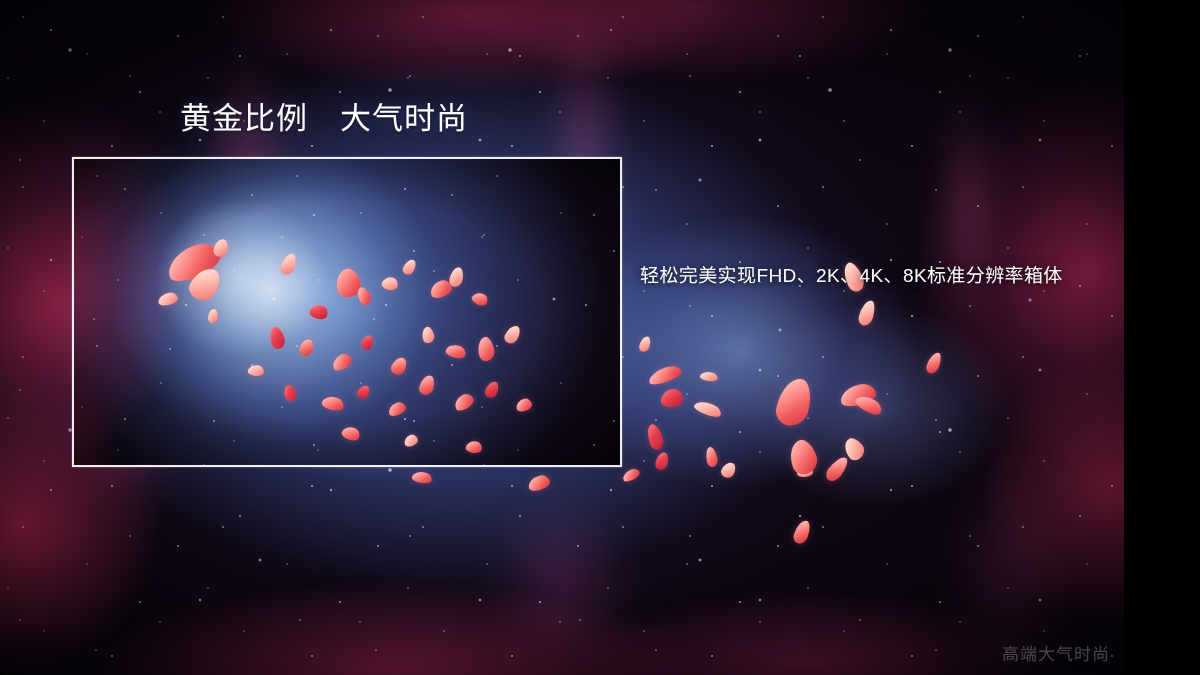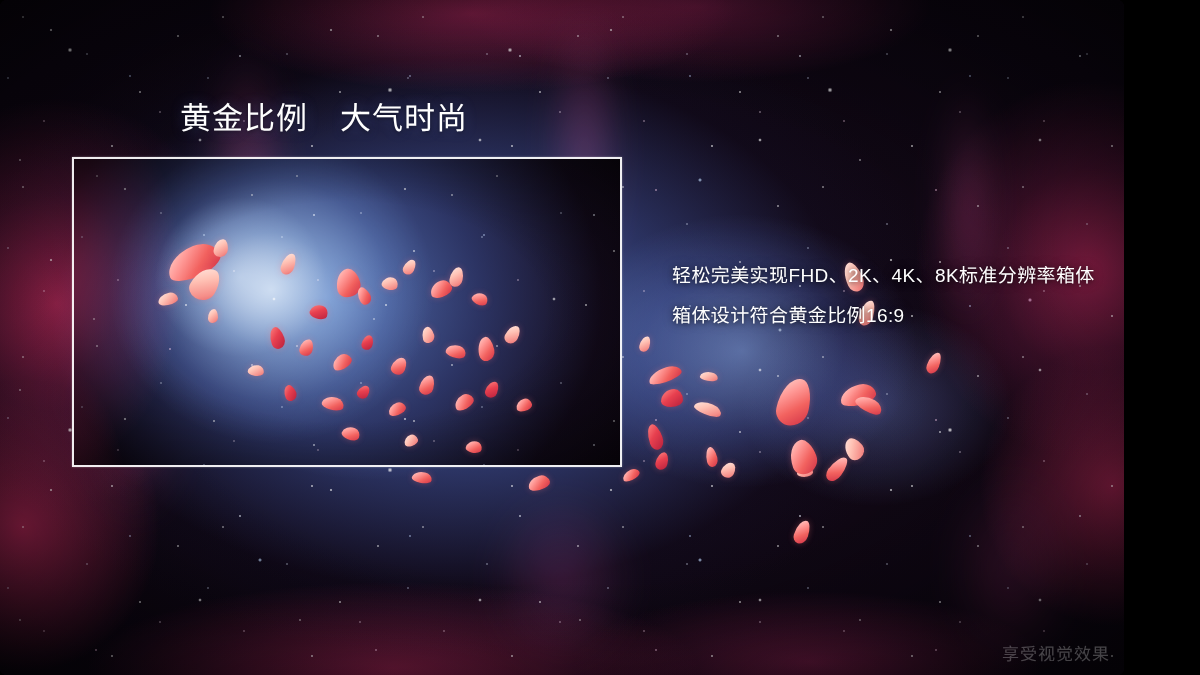--- a/index.html
+++ b/index.html
@@ -164,21 +164,21 @@
     top: 101px;
     font-size: 31px;
     line-height: 1.15;
     color: #ffffff;
     letter-spacing: 1px;
     white-space: pre;
     text-shadow: 0 1px 5px rgba(0,0,0,0.55), 0 0 14px rgba(120,150,255,0.30);
   }
   #body-text {
     position: absolute;
-    left: 672px;
+    left: 640px;
     top: 256px;
     width: 520px;
   }
   #body-text .line {
     font-size: 19px;
     line-height: 40px;
     color: #ffffff;
     letter-spacing: 0.4px;
     white-space: pre;
     text-shadow: 0 1px 5px rgba(0,0,0,0.6), 0 0 12px rgba(0,0,0,0.35);
@@ -279,18 +279,17 @@
           <div class="petal" style="left: 392px; top: 282px; width: 16px; height: 12px; transform: rotate(12deg);"></div>
           <div class="petal pale" style="left: 134px; top: 150px; width: 10px; height: 14px; transform: rotate(0deg);"></div>
         </div>
     </div>
   </div>
 
   <div id="title">黄金比例　大气时尚</div>
 
   <div id="body-text">
     <div class="line">轻松完美实现FHD、2K、4K、8K标准分辨率箱体</div>
-    <div class="line">箱体设计符合黄金比例16:9</div>
   </div>
 
-  <div id="watermark">享受视觉效果</div>
+  <div id="watermark">高端大气时尚</div>
 
 </div>
 
 </body></html>

